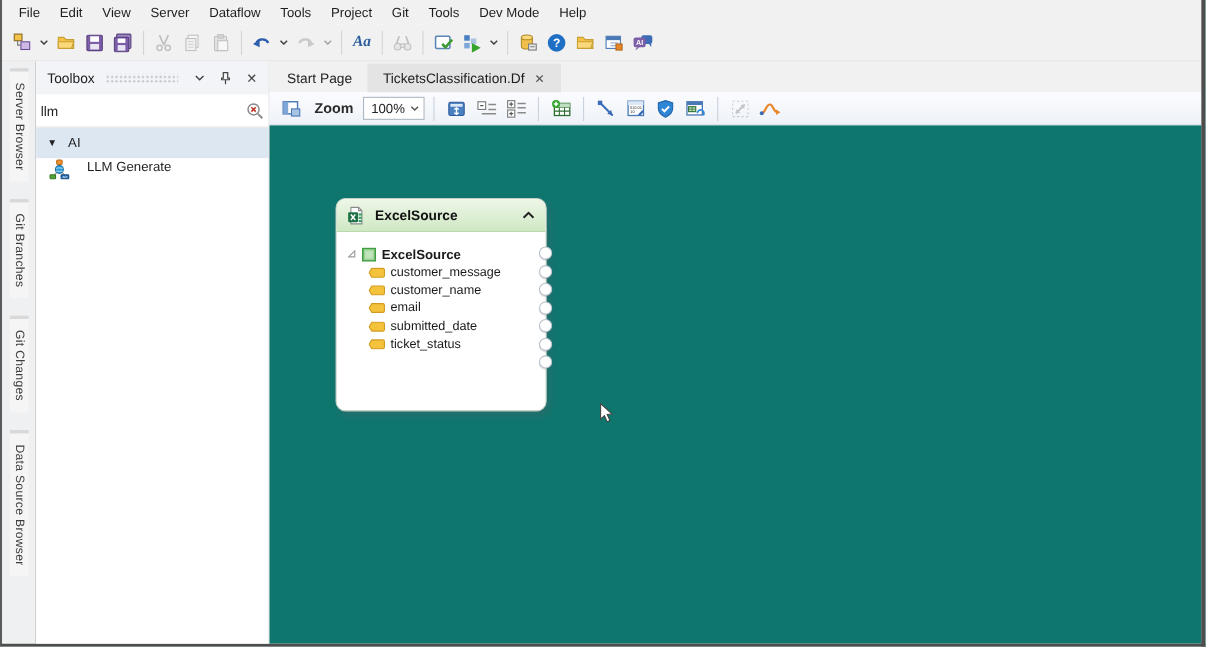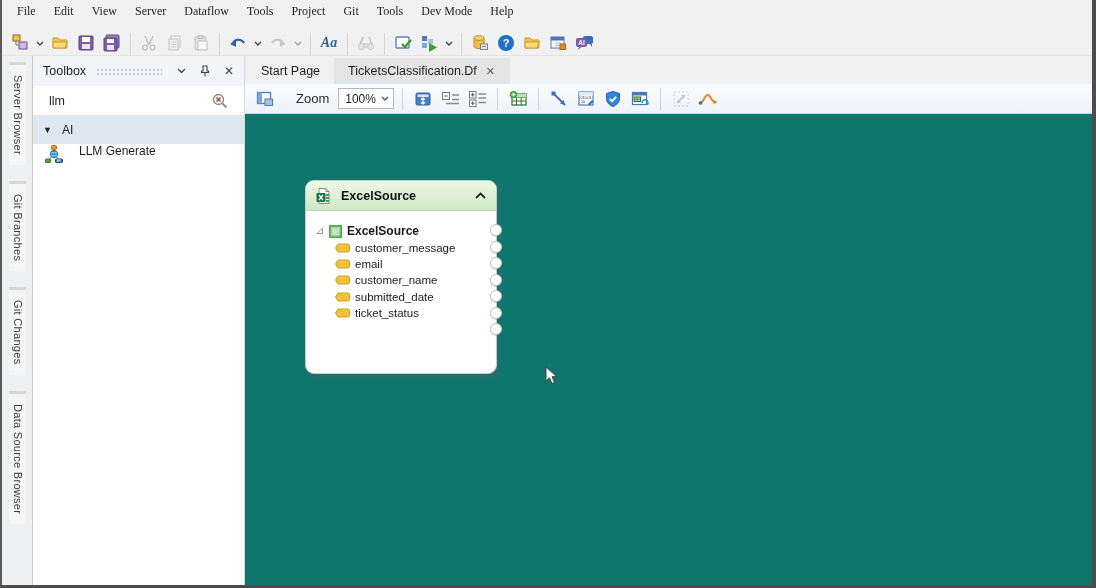--- a/index.html
+++ b/index.html
@@ -3,24 +3,24 @@
 <meta charset="utf-8">
 <style>
   * { margin:0; padding:0; box-sizing:border-box; }
   html,body { width:1096px; height:588px; overflow:hidden; }
   body { font-family:"Liberation Sans", sans-serif; font-size:12px; color:#1e1e1e; background:#fff; }
   .window { width:1096px; height:588px; display:flex; flex-direction:column;
             border-left:2px solid #5a5a5a; border-right:4px solid #4d4d4d; border-bottom:3px solid #4d4d4d; }
 
   
   .menubar { height:22px; background:#f1f1f1; display:flex; align-items:center; padding-left:6px; flex:0 0 auto; }
-  .menu-item { padding:3px 9px; cursor:default;font-family:Liberation Serif, serif; }
-
-  
-  .toolbar { height:34px; background:#f1f1f1; display:flex; align-items:flex-end; padding-left:6px; gap:2px; flex:0 0 auto; border-bottom:1px solid #e3e3e3; }
+  .menu-item { padding:3px 9px; cursor:default; }
+
+  
+  .toolbar { height:34px; background:#f1f1f1; display:flex; align-items:center; padding-left:6px; gap:2px; flex:0 0 auto; border-bottom:1px solid #e3e3e3; }
   .tbtn { width:24px; height:24px; display:flex; align-items:center; justify-content:center; border-radius:2px; }
   .tb-chev { width:12px; height:24px; display:flex; align-items:center; justify-content:center; }
   .tb-sep { width:1px; height:22px; background:#d4d4d4; margin:0 4px; }
   .disabled { opacity:.45; filter:grayscale(1); }
   .aa-glyph { font-family:"Liberation Serif", serif; font-style:italic; font-weight:bold; font-size:14px; color:#2d5f9e; }
 
   
   .main { flex:1; display:flex; min-height:0; }
 
   
@@ -28,37 +28,37 @@
   .vtab { writing-mode:vertical-rl; font-size:11px; color:#3d3d3d; padding:10px 2px 10px 3px; background:#f5f5f5; border-top:3px solid #d8d8d8; cursor:default; letter-spacing:.3px; }
 
   
   .toolbox { width:212px; background:#fff; display:flex; flex-direction:column; flex:0 0 auto; border-right:1px solid #d9d9d9; }
   .tb-header { height:30px; background:#f2f4f7; display:flex; align-items:center; padding:0 6px 0 10px; gap:6px; }
   .tb-title { font-size:12.5px; color:#1e1e1e; }
   .tb-grip { flex:1; height:8px; margin:0 4px;
              background-image:radial-gradient(circle, #c4c9cf 1px, transparent 1.2px);
              background-size:4px 4px; background-position:0 1px; }
   .tb-hbtn { width:18px; height:18px; display:flex; align-items:center; justify-content:center; color:#444; }
-  .tb-search { height:30px; background:#fff; border-bottom:1px solid #e4e4e4; display:flex; align-items:center; padding:0 16px; }
+  .tb-search { height:30px; background:#fff; border-bottom:1px solid #e4e4e4; display:flex; align-items:center; padding:0 4px; }
   .tb-search input { flex:1; border:none; outline:none; font-family:"Liberation Sans",sans-serif; font-size:12.5px; color:#1e1e1e; background:transparent; }
   .tb-cat { height:28px; background:#dde7f2; display:flex; align-items:center; padding:0 10px; gap:10px; }
   .tb-cat .tri { font-size:9px; color:#222; }
   .tb-item { height:34px; display:flex; align-items:flex-start; padding:0 10px; gap:14px; background:#fff; }
   .tb-body { flex:1; background:#fff; }
 
   
   .editor { flex:1; display:flex; flex-direction:column; min-width:0; }
   .tabbar { height:28px; background:#f1f1f1; display:flex; align-items:flex-end; padding-left:2px; flex:0 0 auto; }
   .dtab { height:26px; display:flex; align-items:center; padding:0 14px; gap:8px; font-size:12.5px; color:#1e1e1e; cursor:default; }
   .dtab.active { background:#e4e4e4; }
   .dtab .x { color:#555; font-size:11px; padding:0 1px; }
 
   
   .ctoolbar { height:30px; background:linear-gradient(#fbfcfe,#eef2f8); border-bottom:1px solid #ccd7e4; display:flex; align-items:center; padding-left:8px; gap:3px; flex:0 0 auto; }
-  .ct-label { font-size:13px; color:#2b2b2b; margin:0 6px 0 16px; }
+  .ct-label { font-size:13px; color:#2b2b2b; margin:0 6px 0 6px;font-weight:bold; }
   .zoom-select { width:56px; height:21px; background:#fff; border:1px solid #adb8c4; display:flex; align-items:center; justify-content:space-between; padding:0 4px 0 6px; font-size:12px; color:#222; }
   .ct-sep { width:1px; height:22px; background:#c9d2dd; margin:0 5px; }
 
   
   .canvas { flex:1; background:#0f766e; position:relative; overflow:hidden;padding-left:44px; }
 
   
   .node { position:absolute; left:60px; top:66px; width:192px; height:194px; background:#fff;
           border:1px solid #c3cfc3; border-radius:9px; box-shadow:3px 4px 7px rgba(80,95,110,.35); }
   .node-header { height:30px; background:linear-gradient(#eef7e8,#cfe8c4); border-bottom:1px solid #bcd9ae;
@@ -458,30 +458,30 @@
                 </span>
               <span>customer_message</span>
             </div>
             <div class="trow">
               <span class="indent"></span>
               <span>
                   <svg width="15" height="10" viewBox="0 0 15 10">
                     <path d="M3 1 h10 a1.5 1.5 0 0 1 1.5 1.5 v5 a1.5 1.5 0 0 1 -1.5 1.5 h-10 L.5 5 z" fill="#f5c33b" stroke="#d29c21"></path>
                   </svg>
                 </span>
-              <span>email</span>
+              <span>customer_name</span>
             </div>
             <div class="trow">
               <span class="indent"></span>
               <span>
                   <svg width="15" height="10" viewBox="0 0 15 10">
                     <path d="M3 1 h10 a1.5 1.5 0 0 1 1.5 1.5 v5 a1.5 1.5 0 0 1 -1.5 1.5 h-10 L.5 5 z" fill="#f5c33b" stroke="#d29c21"></path>
                   </svg>
                 </span>
-              <span>customer_name</span>
+              <span>email</span>
             </div>
             <div class="trow">
               <span class="indent"></span>
               <span>
                   <svg width="15" height="10" viewBox="0 0 15 10">
                     <path d="M3 1 h10 a1.5 1.5 0 0 1 1.5 1.5 v5 a1.5 1.5 0 0 1 -1.5 1.5 h-10 L.5 5 z" fill="#f5c33b" stroke="#d29c21"></path>
                   </svg>
                 </span>
               <span>submitted_date</span>
             </div>

